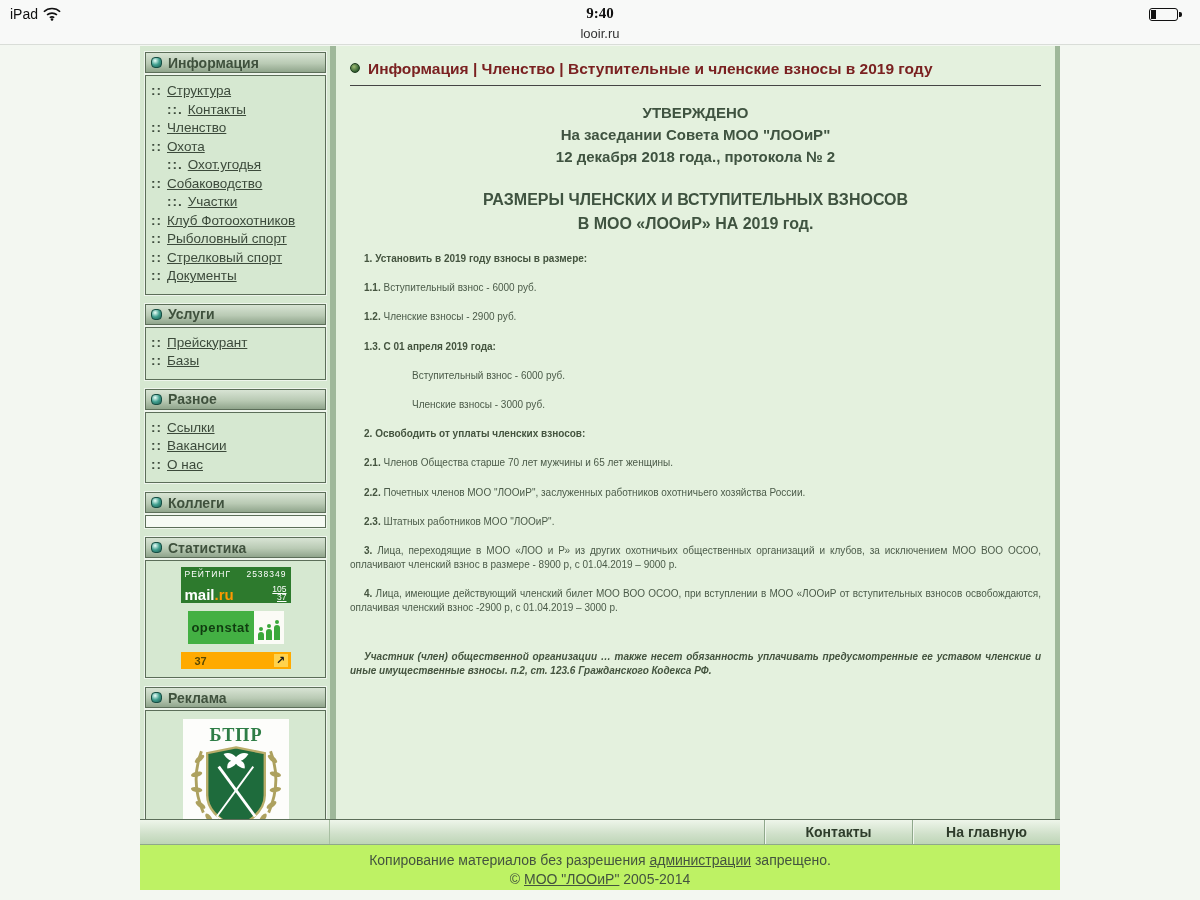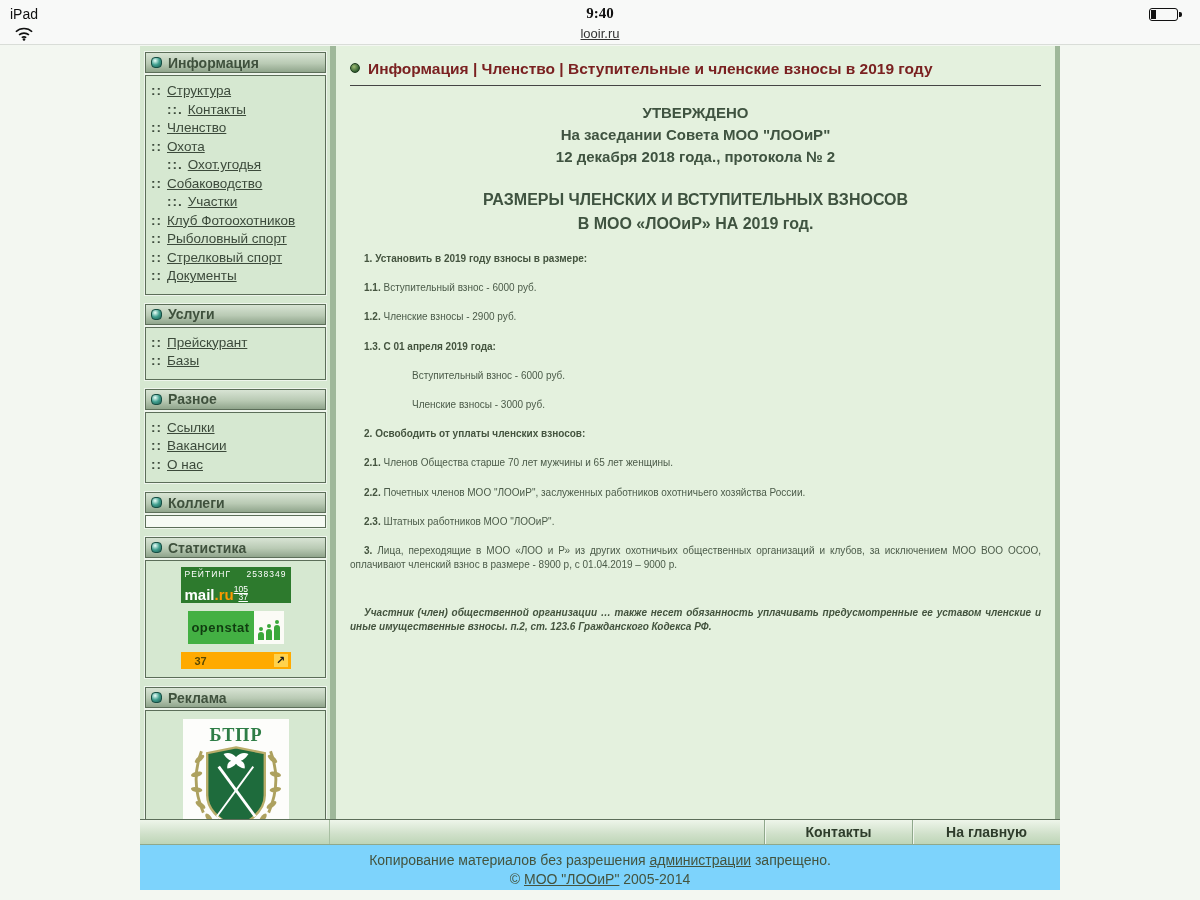--- a/index.html
+++ b/index.html
@@ -4,25 +4,25 @@
 <style>
   * { margin:0; padding:0; box-sizing:border-box; }
   html,body { width:1200px; height:900px; }
   body { font-family:"Liberation Sans","DejaVu Sans",sans-serif; background:#f3f7f1; overflow:hidden; }
   .screen { position:relative; width:1200px; height:900px; }
 
   
   .statusbar { position:absolute; top:0; left:0; width:1200px; height:45px;
                background:#f8f9f8; border-bottom:1px solid #d9ddd8; }
   .sb-left { position:absolute; left:10px; top:6px; display:flex; align-items:center; gap:5px;
-             font-size:14px; color:#111;flex-direction:column; }
+             font-size:14px; color:#111; }
   .sb-time { position:absolute; top:5px; left:0; width:100%; text-align:center;
              font-size:15px; font-weight:bold; color:#111;font-family:Liberation Serif, serif; }
   .sb-url  { position:absolute; top:26px; left:0; width:100%; text-align:center;
-             font-size:13px; color:#333;text-decoration:underline; }
+             font-size:13px; color:#333; }
   .battery { position:absolute; right:22px; top:8px; width:29px; height:13px;
              border:1.5px solid #111; border-radius:3px; }
   .battery::after { content:""; position:absolute; right:-5px; top:3px; width:3px; height:5px;
                     background:#111; border-radius:0 2px 2px 0; }
   .battery .fill { position:absolute; left:1px; top:1px; bottom:1px; width:5px; background:#111; }
   .wifi { width:18px; height:14px; }
 
   
   .page { position:absolute; left:140px; top:46px; width:920px; height:844px;
           background:#9fb89a; display:flex; flex-direction:column; }
@@ -46,21 +46,21 @@
   .sec-box li { font-size:13.5px; line-height:18.5px; color:#3c4a3b; white-space:nowrap; }
   .sec-box li.indent { padding-left:16px; }
   .marks { margin-right:5px; color:#3c4a3b; font-weight:bold; letter-spacing:1px; }
   .slink { color:#3c4a3b; text-decoration:underline; cursor:pointer; }
 
   
   .stats-box { display:flex; flex-direction:column; align-items:center; gap:8px; padding:6px 0 8px; }
   .mailru { width:110px; height:36px; background:#2d7a2d; color:#fff; padding:2px 4px;
             display:flex; flex-direction:column; justify-content:space-between; cursor:pointer; }
   .mr-row1 { display:flex; justify-content:space-between; font-size:8.5px; letter-spacing:1px; }
-  .mr-row2 { display:flex; justify-content:flex-start; align-items:flex-end; }
+  .mr-row2 { display:flex; justify-content:space-between; align-items:flex-end; }
   .mr-logo { font-size:15px; font-weight:bold; line-height:13px; }
   .mr-logo .ru { color:#ff9900; }
   .mr-nums { font-size:8.5px; text-align:right; line-height:8px;text-decoration:underline; }
   .openstat { width:96px; height:33px; display:flex; cursor:pointer; }
   .os-left { background:#43b043; flex:1; display:flex; align-items:center; justify-content:center;
              font-size:13px; font-weight:bold; color:#103c10; letter-spacing:0.5px; }
   .os-right { width:30px; background:#fbfbf6; display:flex; align-items:flex-end;
               justify-content:center; gap:2px; padding-bottom:4px; }
   .person { width:6px; background:#3aa83a; border-radius:3px 3px 0 0; position:relative; }
   .person::before { content:""; position:absolute; top:-5px; left:1px; width:4px; height:4px;
@@ -95,21 +95,21 @@
                color:#44543f; }
 
   
   .navbar { height:26px; display:flex; border-top:1px solid #5c6e59; border-bottom:1px solid #8fa88b;
             background:linear-gradient(#eef5ea,#cfe0c9 60%,#bed5b7); }
   .nav-spacer1 { width:190px; border-right:1px solid #a8bfa2; }
   .nav-fill { flex:1; }
   .nav-cell { width:148px; text-align:center; line-height:25px; font-size:14px; font-weight:bold;
               color:#2e3c2b; border-left:1px solid #8fa88b; box-shadow:inset 1px 0 0 #f0f6ee;
               cursor:pointer; }
-  .footband { height:45px; background:#7dd3fc; text-align:center; padding-top:6px; }
+  .footband { height:45px; background:#bef264; text-align:center; padding-top:6px; }
   .footband div { font-size:14px; color:#44543f; line-height:19px; }
   .footband a { color:#44543f; text-decoration:underline; cursor:pointer; }
 </style>
 </head>
 <body>
 
 <div class="screen">
 
   <div class="statusbar">
     <div class="sb-left">
@@ -281,20 +281,21 @@
             <p class="para"><b>1.1. </b>Вступительный взнос - 6000 руб.</p>
             <p class="para"><b>1.2. </b>Членские взносы - 2900 руб.</p>
             <p class="para bold"><b>1.3. </b>С 01 апреля 2019 года:</p>
             <p class="para sub">Вступительный взнос - 6000 руб.</p>
             <p class="para sub">Членские взносы - 3000 руб.</p>
             <p class="para bold"><b>2. </b>Освободить от уплаты членских взносов:</p>
             <p class="para"><b>2.1. </b>Членов Общества старше 70 лет мужчины и 65 лет женщины.</p>
             <p class="para"><b>2.2. </b>Почетных членов МОО "ЛООиР", заслуженных работников охотничьего хозяйства России.</p>
             <p class="para"><b>2.3. </b>Штатных работников МОО "ЛООиР".</p>
             <p class="para justify"><b>3. </b>Лица, переходящие в МОО «ЛОО и Р» из других охотничьих общественных организаций и клубов, за исключением МОО ВОО ОСОО, оплачивают членский взнос в размере - 8900 р, с 01.04.2019 – 9000 р.</p>
+            <p class="para justify"><b>4. </b>Лица, имеющие действующий членский билет МОО ВОО ОСОО, при вступлении в МОО «ЛООиР от вступительных взносов освобождаются, оплачивая членский взнос -2900 р, с 01.04.2019 – 3000 р.</p>
             <p class="para note">Участник (член) общественной организации … также несет обязанность уплачивать предусмотренные ее уставом членские и иные имущественные взносы. п.2, ст. 123.6 Гражданского Кодекса РФ.</p>
           </div>
       </main>
     </div>
 
     <div class="navbar">
       <div class="nav-spacer1"></div>
       <div class="nav-fill"></div>
       <div class="nav-cell">Контакты</div>
       <div class="nav-cell">На главную</div>

